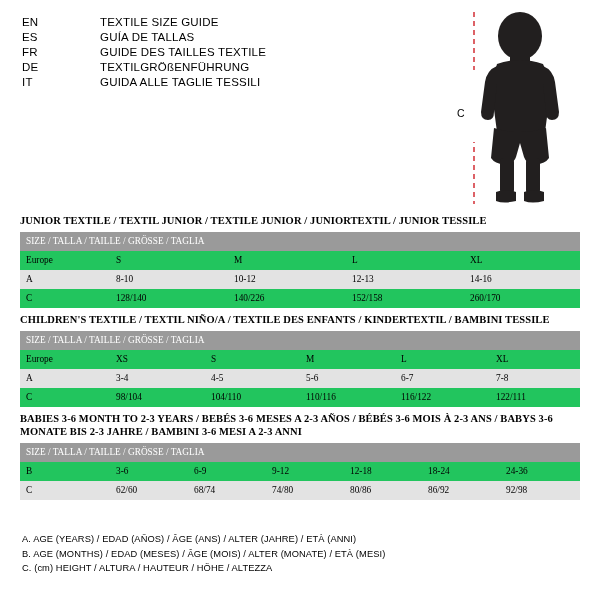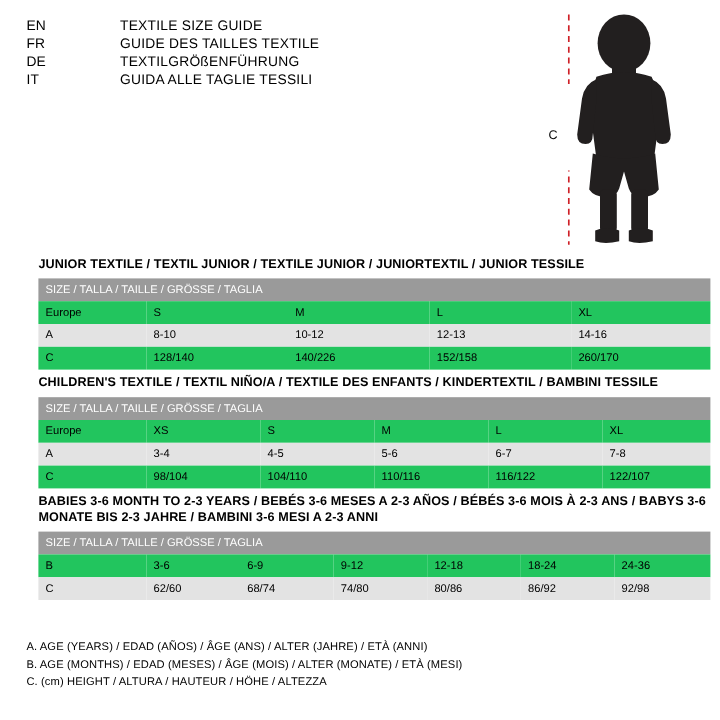--- a/index.html
+++ b/index.html
@@ -58,22 +58,23 @@
   .c-label {
     position: absolute;
     left: 457px;
     top: 107px;
     font-size: 10.5px;
   }
 
   
   .section {
     position: absolute;
-    left: 32px;
+    left: 20px;
     width: 560px;
+    font-family: Liberation Serif, serif;
   }
   .section-title {
     font-size: 10.5px;
     font-weight: bold;
     letter-spacing: 0.1px;
     margin-bottom: 5px;
     line-height: 13px;
   }
   table.size-table {
     border-collapse: collapse;
@@ -114,20 +115,24 @@
 </style>
 </head>
 <body>
 
 <div class="page">
 
   <div class="header">
     <div class="header-row">
       <div class="lang-code">EN</div>
       <div class="lang-title">TEXTILE SIZE GUIDE</div>
+    </div>
+    <div class="header-row">
+      <div class="lang-code">ES</div>
+      <div class="lang-title">GUÍA DE TALLAS</div>
     </div>
     <div class="header-row">
       <div class="lang-code">FR</div>
       <div class="lang-title">GUIDE DES TAILLES TEXTILE</div>
     </div>
     <div class="header-row">
       <div class="lang-code">DE</div>
       <div class="lang-title">TEXTILGRÖßENFÜHRUNG</div>
     </div>
     <div class="header-row">
@@ -234,21 +239,21 @@
           <td>5-6</td>
           <td>6-7</td>
           <td>7-8</td>
         </tr>
         <tr class="plain">
           <td>C</td>
           <td>98/104</td>
           <td>104/110</td>
           <td>110/116</td>
           <td>116/122</td>
-          <td>122/107</td>
+          <td>122/111</td>
         </tr>
       </tbody>
     </table>
   </div>
 
   <div class="section" style="top:412px;">
     <div class="section-title">BABIES 3-6 MONTH TO 2-3 YEARS / BEBÉS 3-6 MESES A 2-3 AÑOS / BÉBÉS 3-6 MOIS À 2-3 ANS / BABYS 3-6 MONATE BIS 2-3 JAHRE / BAMBINI 3-6 MESI A 2-3 ANNI</div>
     <table class="size-table">
       <colgroup>
         <col style="width:90px">

